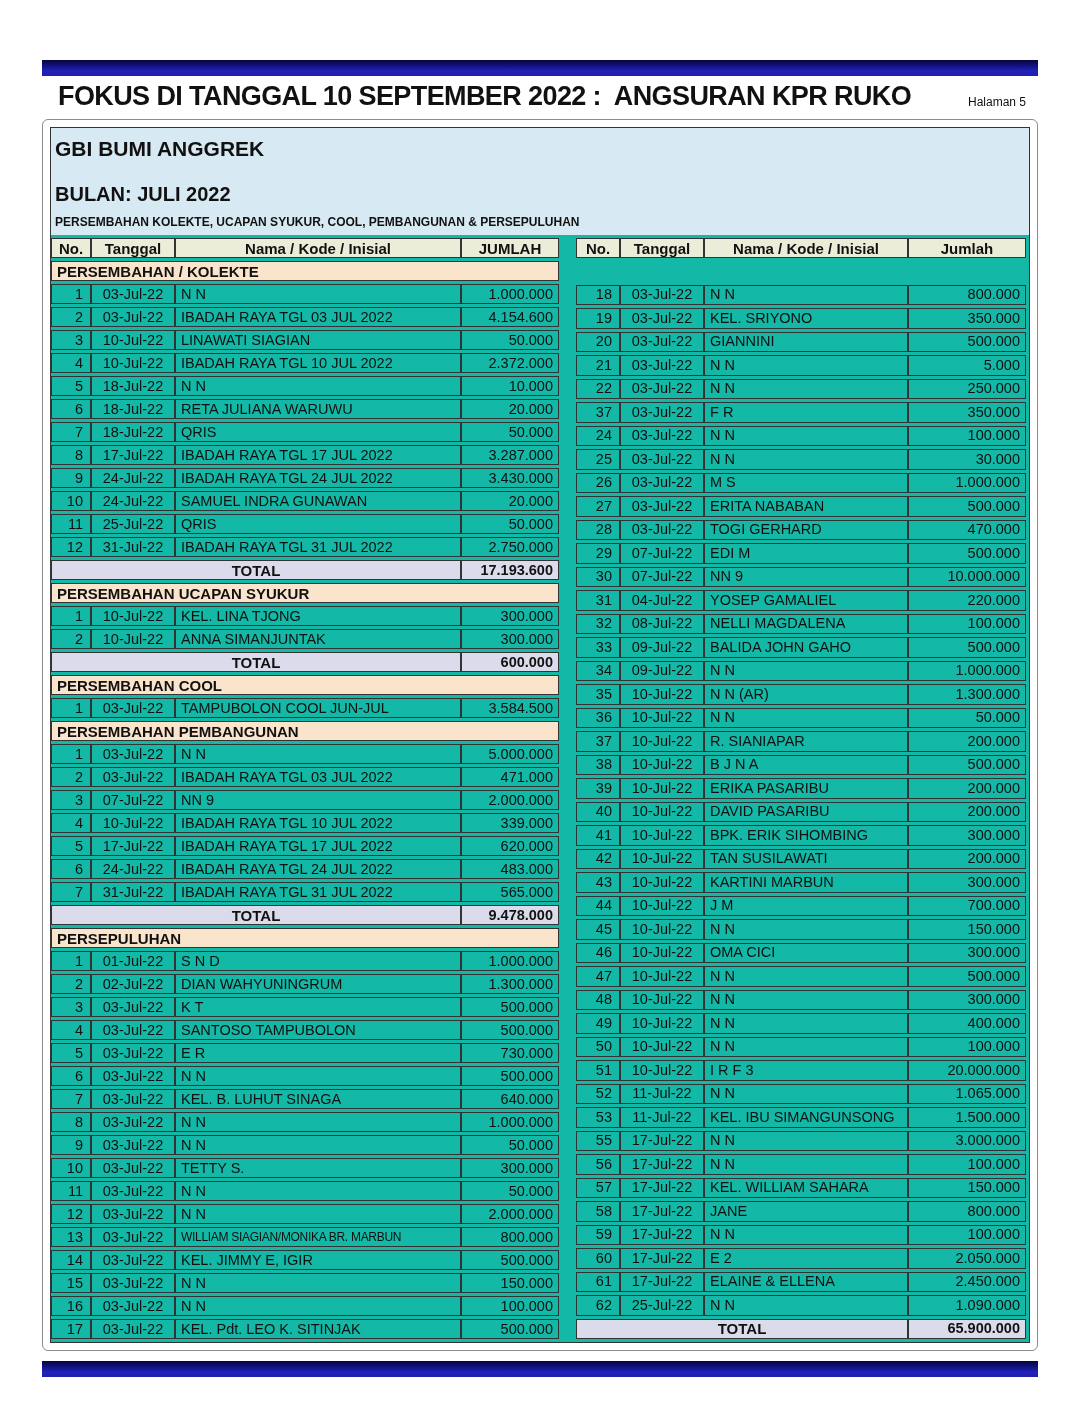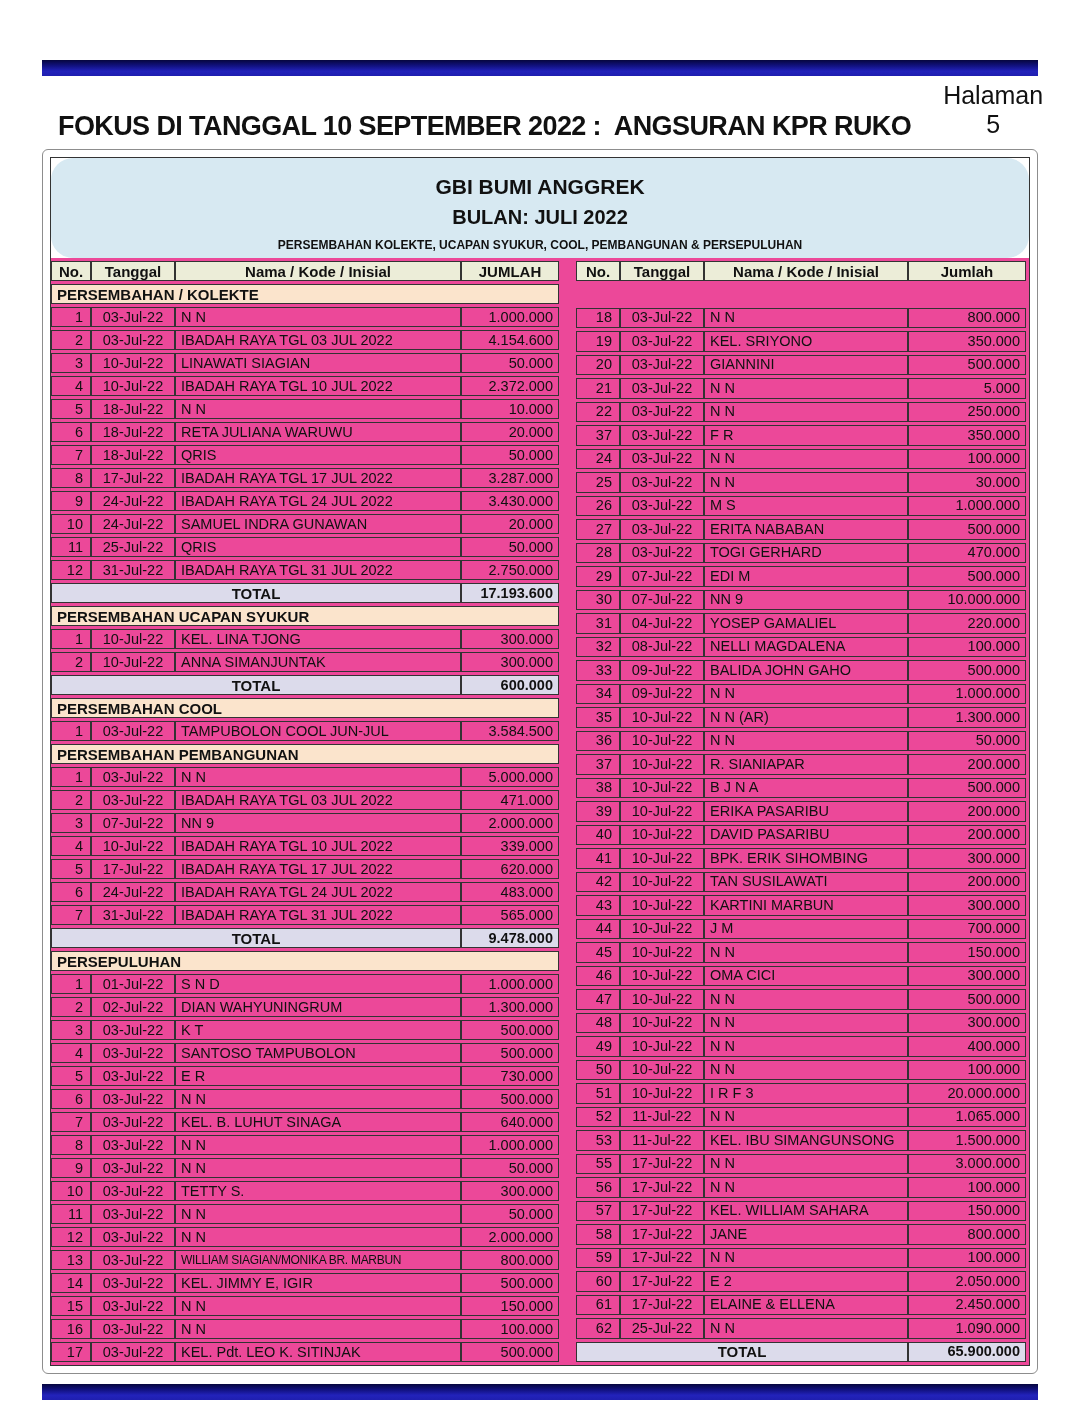--- a/index.html
+++ b/index.html
@@ -17,31 +17,31 @@
   }
   .top-bar { margin-top:60px; }
   .bottom-bar { margin-top:10px; }
 
   .header-row {
     display:flex; align-items:flex-end; justify-content:space-between;
     padding:5px 12px 7px 16px;
     gap:32px;
   }
   .header-title { font-size:27px; font-weight:700; letter-spacing:-0.6px; white-space:pre; }
-  .page-label { font-size:25px; padding-bottom:3px;text-align:center; }
+  .page-label { font-size:12px; padding-bottom:3px;text-align:center; }
 
   .frame { border:1.5px solid var(--frame); border-radius:6px; padding:7px; }
   .inner { border:1.5px solid var(--border); }
 
-  .title-block { background:var(--title-bg); text-align:center; padding:17px 4px 6px;border-radius:22px; }
+  .title-block { background:var(--title-bg); text-align:left; padding:9px 4px 6px; }
   .title-line-1 { font-size:21px; font-weight:700; }
-  .title-line-2 { font-size:20px; font-weight:700; margin-top:7px; }
+  .title-line-2 { font-size:20px; font-weight:700; margin-top:22px; }
   .title-line-3 { font-size:12px; font-weight:700; margin-top:9px; }
 
-  .tables { display:flex; background:#ec4899; }
+  .tables { display:flex; background:#14b8a6; }
   table.tbl { border-collapse:separate; border-spacing:0 3px; table-layout:fixed; }
   table.tbl.left  { width:508px; }
   table.tbl.right { width:450px; margin-left:17px; }
 
   .tbl th, .tbl td {
     height:20px; line-height:17px; font-size:14.5px;
     padding:0 5px; overflow:hidden; white-space:nowrap;
     border:1px solid var(--border);
   }
   .tbl th { background:var(--colhead-bg); font-size:15px; font-weight:700; text-align:center; }

